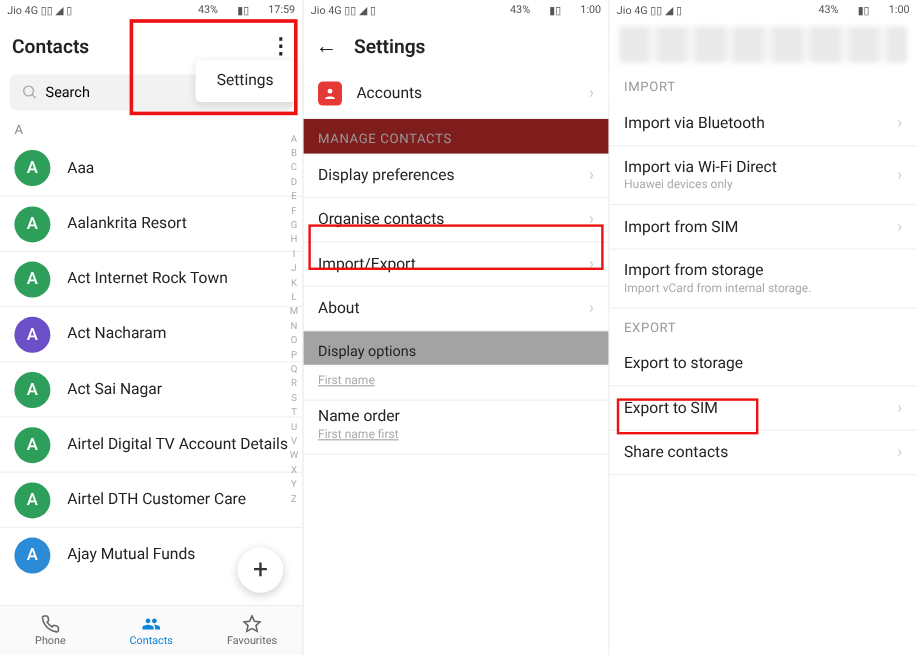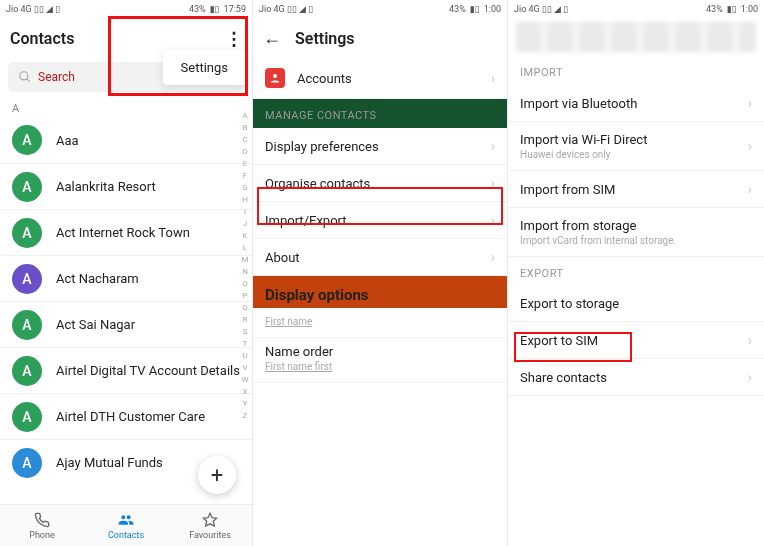--- a/index.html
+++ b/index.html
@@ -4,27 +4,27 @@
 <style>
   * { box-sizing: border-box; margin: 0; padding: 0; }
   html, body { width: 764px; height: 546px; font-family: -apple-system, Roboto, Arial, sans-serif; background: #fff; color: #222; overflow: hidden; }
   .stage { display: flex; width: 764px; height: 546px; }
   .pane { position: relative; height: 100%; background: #fff; }
   .pane1 { width: 252px; display: flex; flex-direction: column; }
   .pane2 { width: 256px; border-left: 1px solid #e9e9e9; border-right: 1px solid #e9e9e9; display: flex; flex-direction: column; }
   .pane3 { width: 256px; display: flex; flex-direction: column; }
 
   .statusbar { height: 18px; font-size: 9px; display: flex; justify-content: space-between; align-items: center; padding: 2px 6px; color: #555; }
-  .statusbar .right { display: flex; gap: 4px; align-items: center; text-align: right; }
+  .statusbar .right { display: flex; gap: 16px; align-items: center; text-align: right; }
 
   .title-row { display: flex; align-items: center; height: 40px; padding: 0 10px; font-size: 16px; font-weight: 600; }
   .title-row .back { margin-right: 14px; font-size: 18px; }
   .title-row .more { margin-left: auto; font-size: 18px; letter-spacing: -1px; }
 
-  .searchbar { margin: 4px 8px 6px 8px; background: #f2f2f2; border-radius: 6px; height: 30px; display: flex; align-items: center; padding: 0 10px; color: #b91c1c; font-size: 12px; }
+  .searchbar { margin: 4px 8px 6px 8px; background: #f2f2f2; border-radius: 6px; height: 30px; display: flex; align-items: center; padding: 0 10px; color: #000000; font-size: 12px; }
   .searchbar svg { margin-right: 6px; }
 
   .menu-popup { position: absolute; top: 50px; right: 6px; background: #fff; box-shadow: 0 2px 8px rgba(0,0,0,.12); border-radius: 4px; padding: 10px 18px; font-size: 13px; z-index: 5; }
 
   .redbox { border: 3px solid #e11; position: absolute; pointer-events: none; z-index: 20; }
 
   .section-letter { font-size: 11px; color: #888; padding: 4px 12px 2px 12px; background: #fff; }
   .contacts-scroll { flex: 1; overflow: hidden; position: relative; }
   .contact { display: flex; align-items: center; height: 46px; padding: 0 12px; }
   .contact + .contact { border-top: 1px solid #f0f0f0; }
@@ -36,29 +36,29 @@
   .az-rail { position: absolute; right: 2px; top: 110px; bottom: 48px; width: 10px; display: flex; flex-direction: column; justify-content: flex-start; font-size: 8px; color: #aaa; text-align: center; line-height: 12px; }
 
   .fab { position: absolute; right: 16px; bottom: 52px; width: 38px; height: 38px; border-radius: 50%; background: #fff; box-shadow: 0 2px 8px rgba(0,0,0,.2); display: flex; align-items: center; justify-content: center; font-size: 22px; color: #333; z-index: 6; }
 
   .bottomnav { height: 42px; display: flex; border-top: 1px solid #eee; background: #fafafa; }
   .bottomnav .tab { flex: 1; display: flex; flex-direction: column; align-items: center; justify-content: center; font-size: 9px; color: #666; }
   .bottomnav .tab.active { color: #0a84d6; }
   .bottomnav .tab svg { margin-bottom: 2px; }
 
   
-  .section-header { font-size: 11px; color: #999; letter-spacing: .5px; padding: 10px 12px 6px 12px; background: #14532d; }
+  .section-header { font-size: 11px; color: #999; letter-spacing: .5px; padding: 10px 12px 6px 12px; background: #7f1d1d; }
   .section-header.plain { background: #fff; }
   .row { display: flex; align-items: center; padding: 10px 12px; border-bottom: 1px solid #f0f0f0; font-size: 13px; color: #222; position: relative; }
   .row .chev { margin-left: auto; color: #ccc; font-size: 14px; }
   .row .sub { font-size: 10px; color: #aaa; display: block; margin-top: 2px; }
   .row .main { display: flex; flex-direction: column; }
   .accounts-icon { width: 20px; height: 20px; border-radius: 4px; background: #e53935; color: #fff; display: flex; align-items: center; justify-content: center; margin-right: 12px; font-size: 12px; }
 
-  .subhead { font-size: 15px; font-weight: 700; padding: 10px 12px 4px 12px; background: #c2410c; }
+  .subhead { font-size: 12px; font-weight: 400; padding: 10px 12px 4px 12px; background: #a3a3a3; }
   .disp-row { padding: 6px 12px 10px 12px; border-bottom: 1px solid #f0f0f0; }
   .disp-row .k { font-size: 13px; color: #222; }
   .disp-row .v { font-size: 10px; color: #aaa; margin-top: 2px; text-decoration: underline; }
 
   
   .blurbar { height: 30px; margin: 4px 8px; background: repeating-linear-gradient(90deg, #e9e9e9 0 24px, #f4f4f4 24px 32px); filter: blur(2px); border-radius: 2px; }
 
 </style>
 </head>
 <body>

